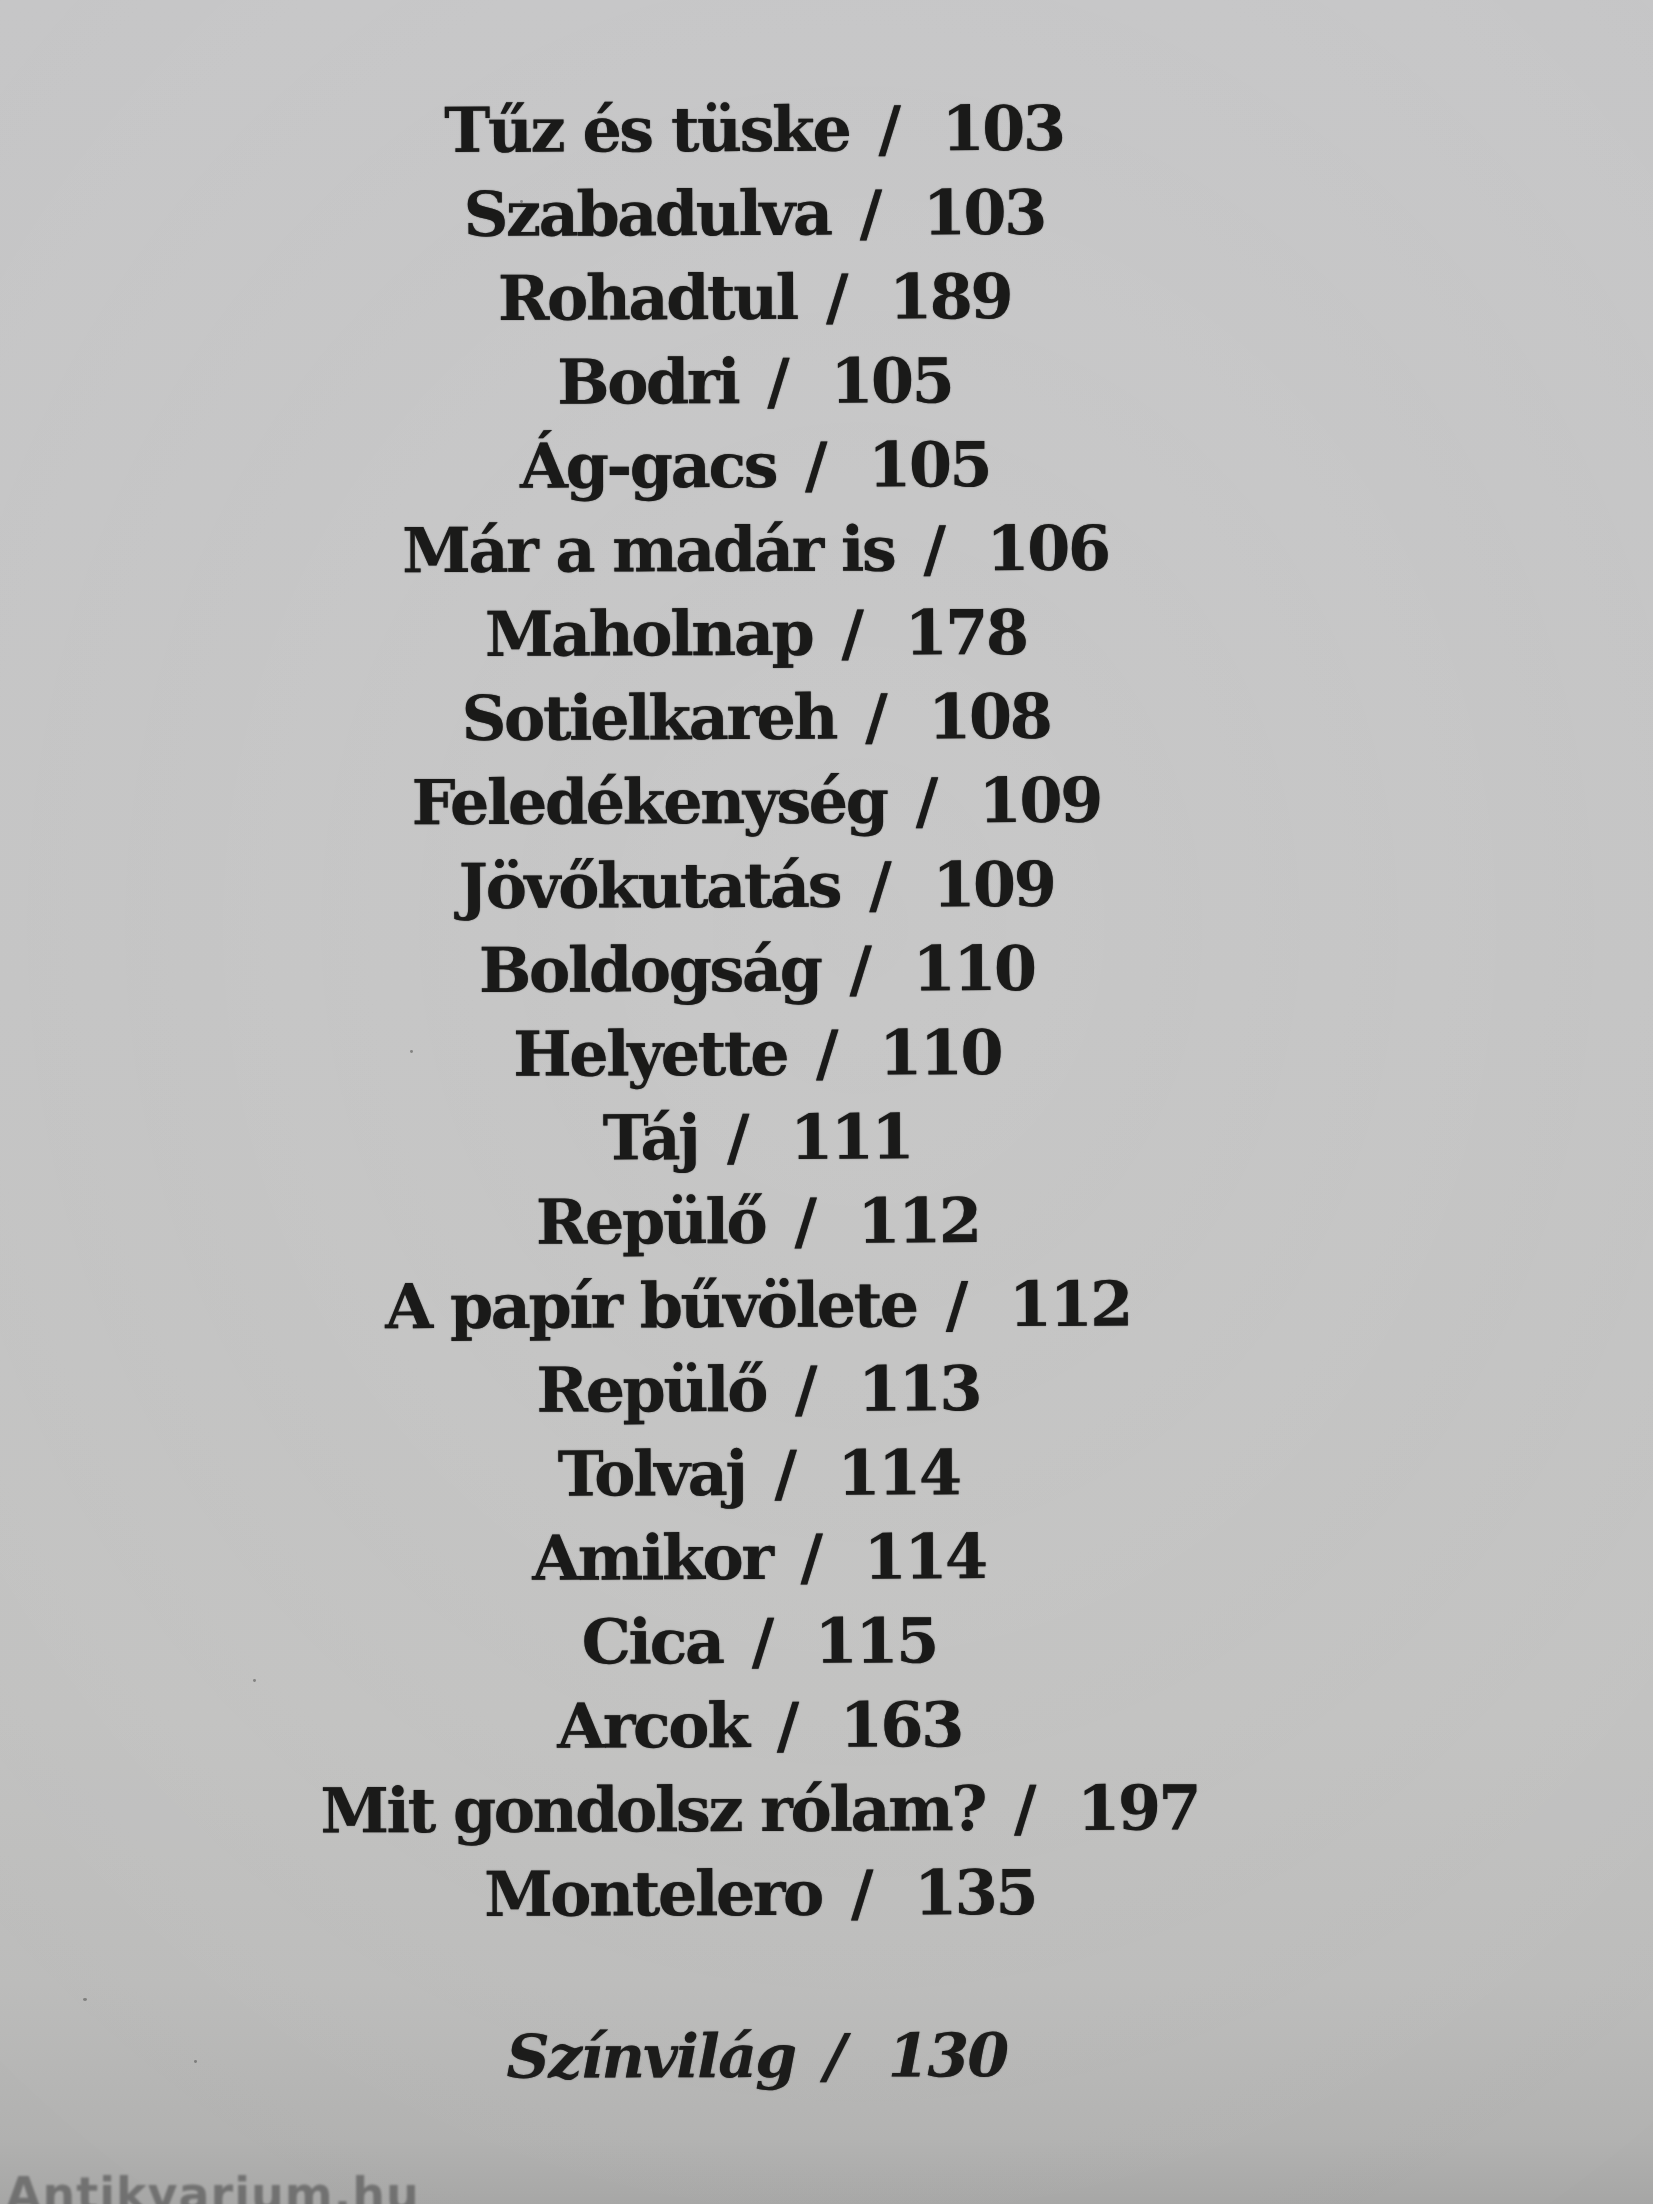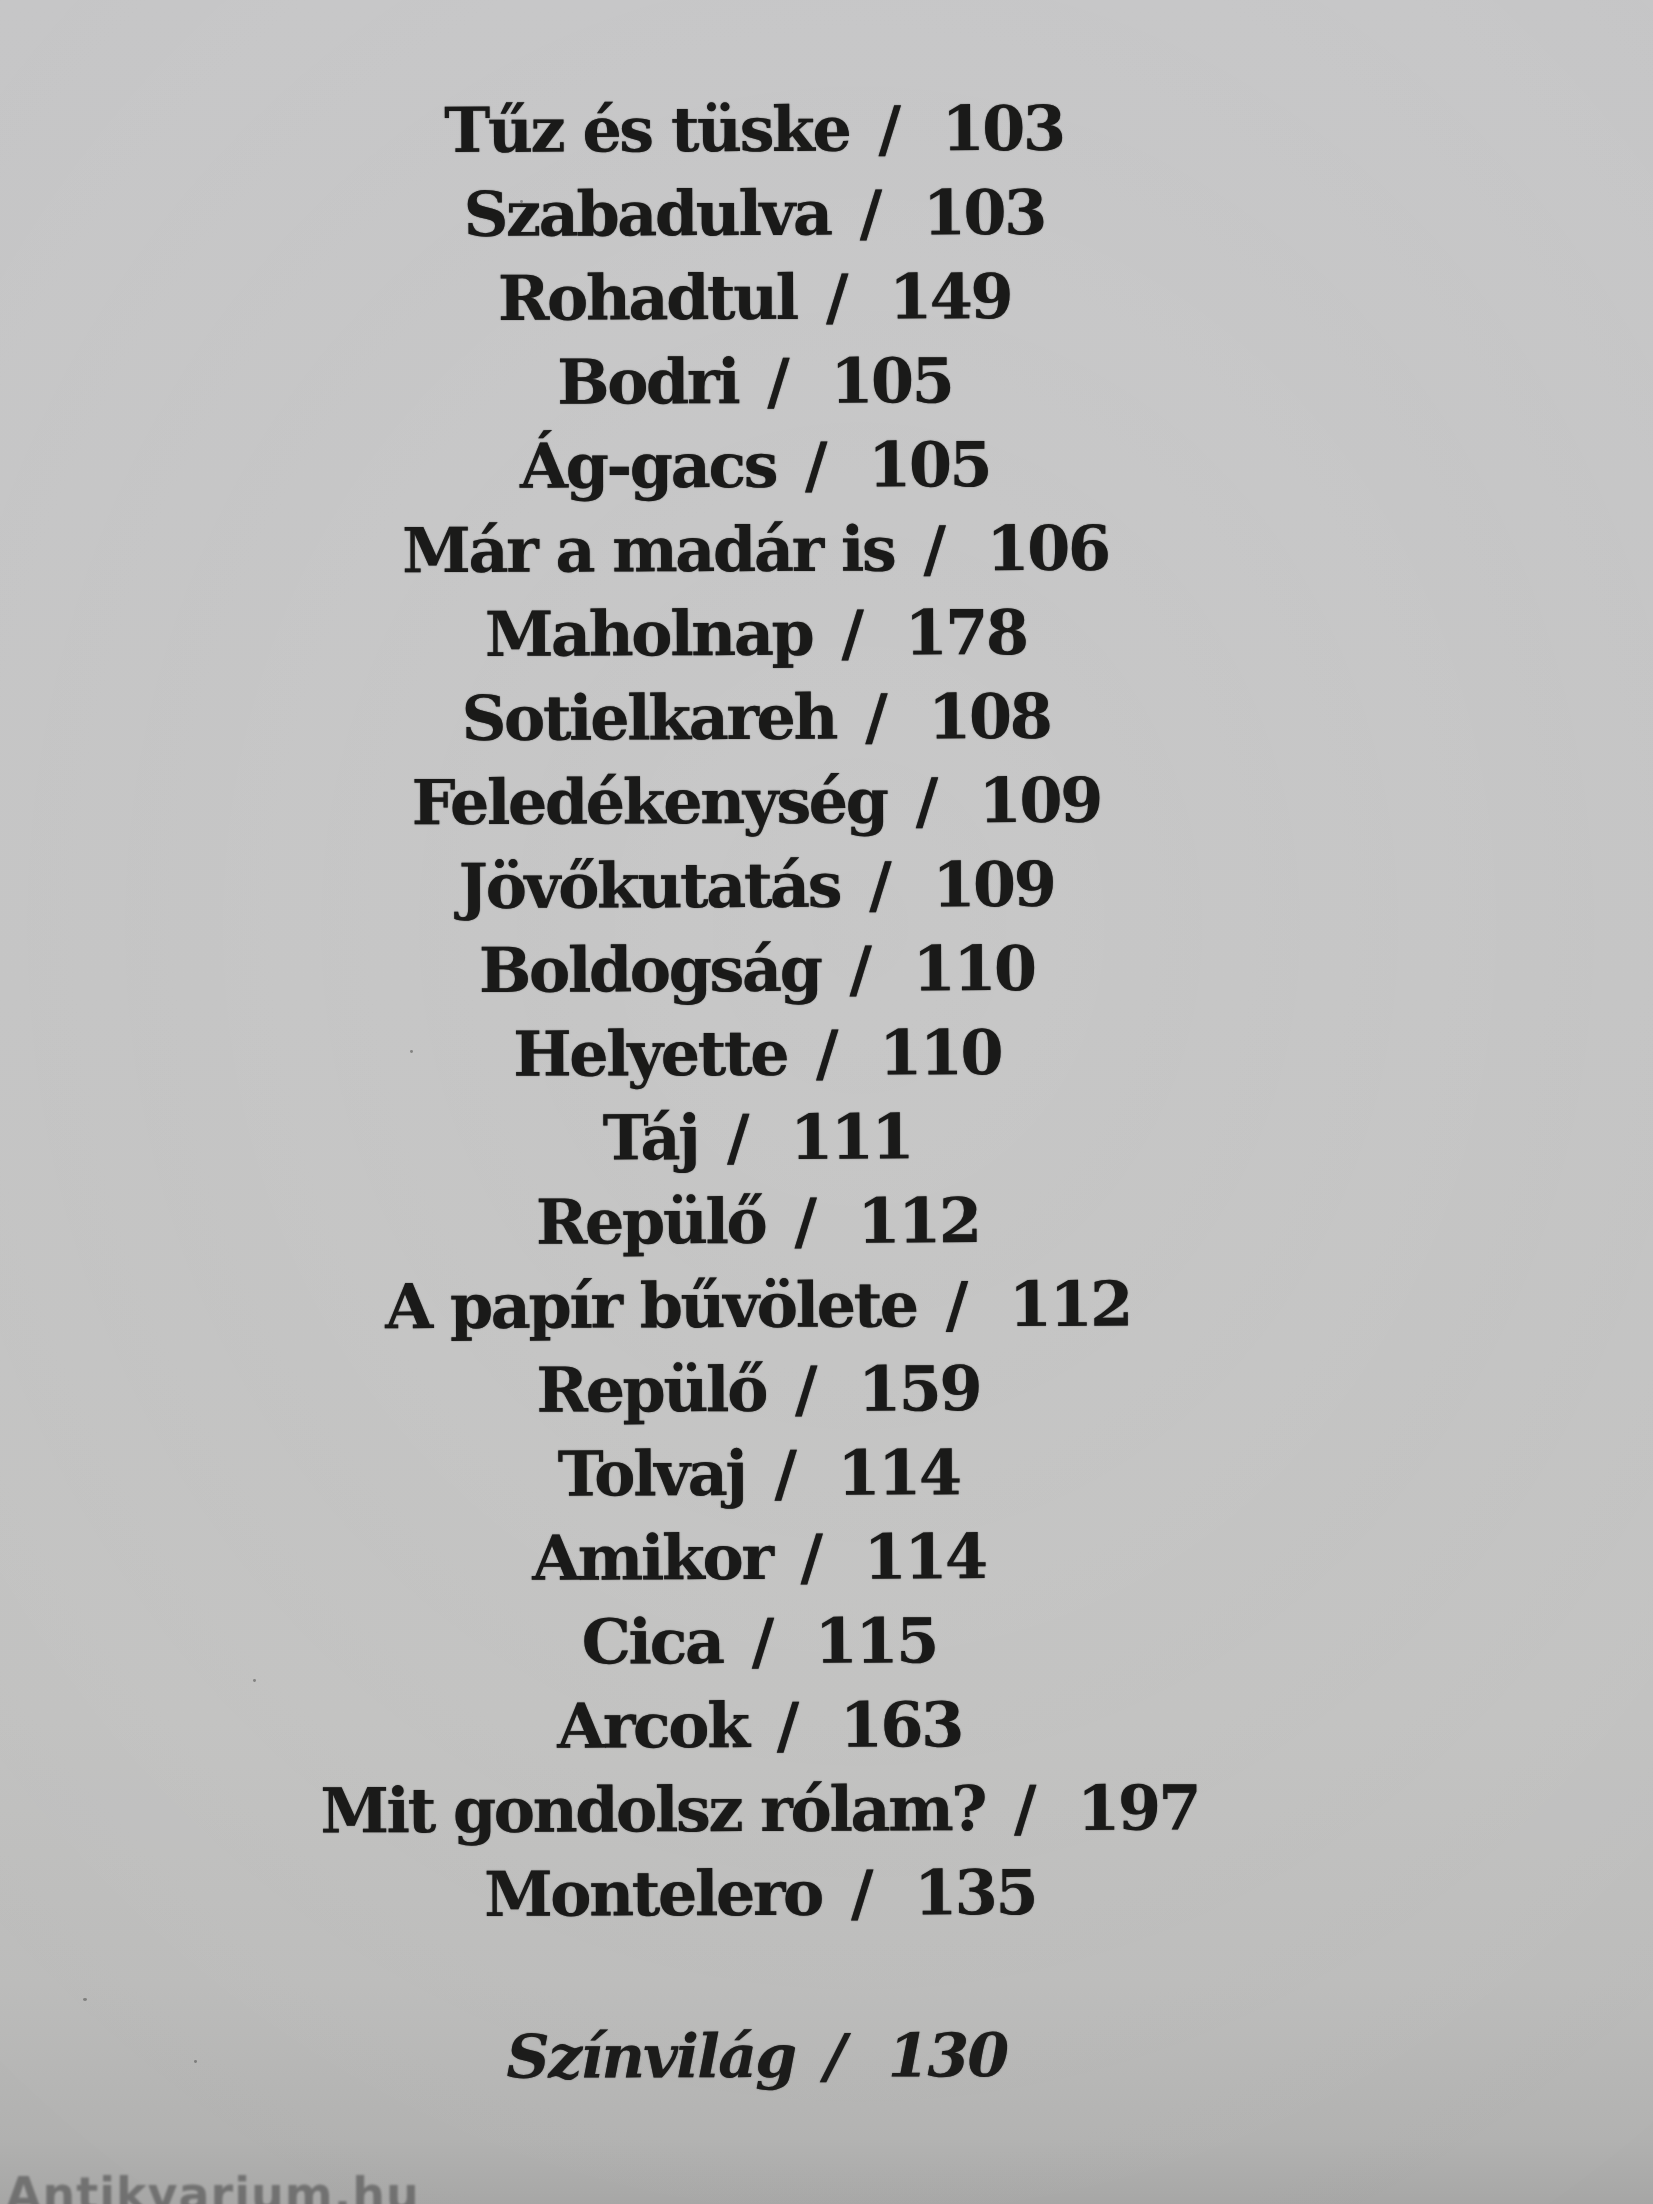--- a/index.html
+++ b/index.html
@@ -93,21 +93,21 @@
 <body>
 
 <div class="toc">
     <div class="toc-row">
     <span>Tűz és tüske</span><span class="toc-sep">/</span><span>103</span>
   </div>
     <div class="toc-row">
     <span>Szabadulva</span><span class="toc-sep">/</span><span>103</span>
   </div>
     <div class="toc-row">
-    <span>Rohadtul</span><span class="toc-sep">/</span><span>149</span>
+    <span>Rohadtul</span><span class="toc-sep">/</span><span>189</span>
   </div>
     <div class="toc-row">
     <span>Bodri</span><span class="toc-sep">/</span><span>105</span>
   </div>
     <div class="toc-row">
     <span>Ág-gacs</span><span class="toc-sep">/</span><span>105</span>
   </div>
     <div class="toc-row">
     <span>Már a madár is</span><span class="toc-sep">/</span><span>106</span>
   </div>
@@ -132,21 +132,21 @@
     <div class="toc-row">
     <span>Táj</span><span class="toc-sep">/</span><span>111</span>
   </div>
     <div class="toc-row">
     <span>Repülő</span><span class="toc-sep">/</span><span>112</span>
   </div>
     <div class="toc-row">
     <span>A papír bűvölete</span><span class="toc-sep">/</span><span>112</span>
   </div>
     <div class="toc-row">
-    <span>Repülő</span><span class="toc-sep">/</span><span>159</span>
+    <span>Repülő</span><span class="toc-sep">/</span><span>113</span>
   </div>
     <div class="toc-row">
     <span>Tolvaj</span><span class="toc-sep">/</span><span>114</span>
   </div>
     <div class="toc-row">
     <span>Amikor</span><span class="toc-sep">/</span><span>114</span>
   </div>
     <div class="toc-row">
     <span>Cica</span><span class="toc-sep">/</span><span>115</span>
   </div>

